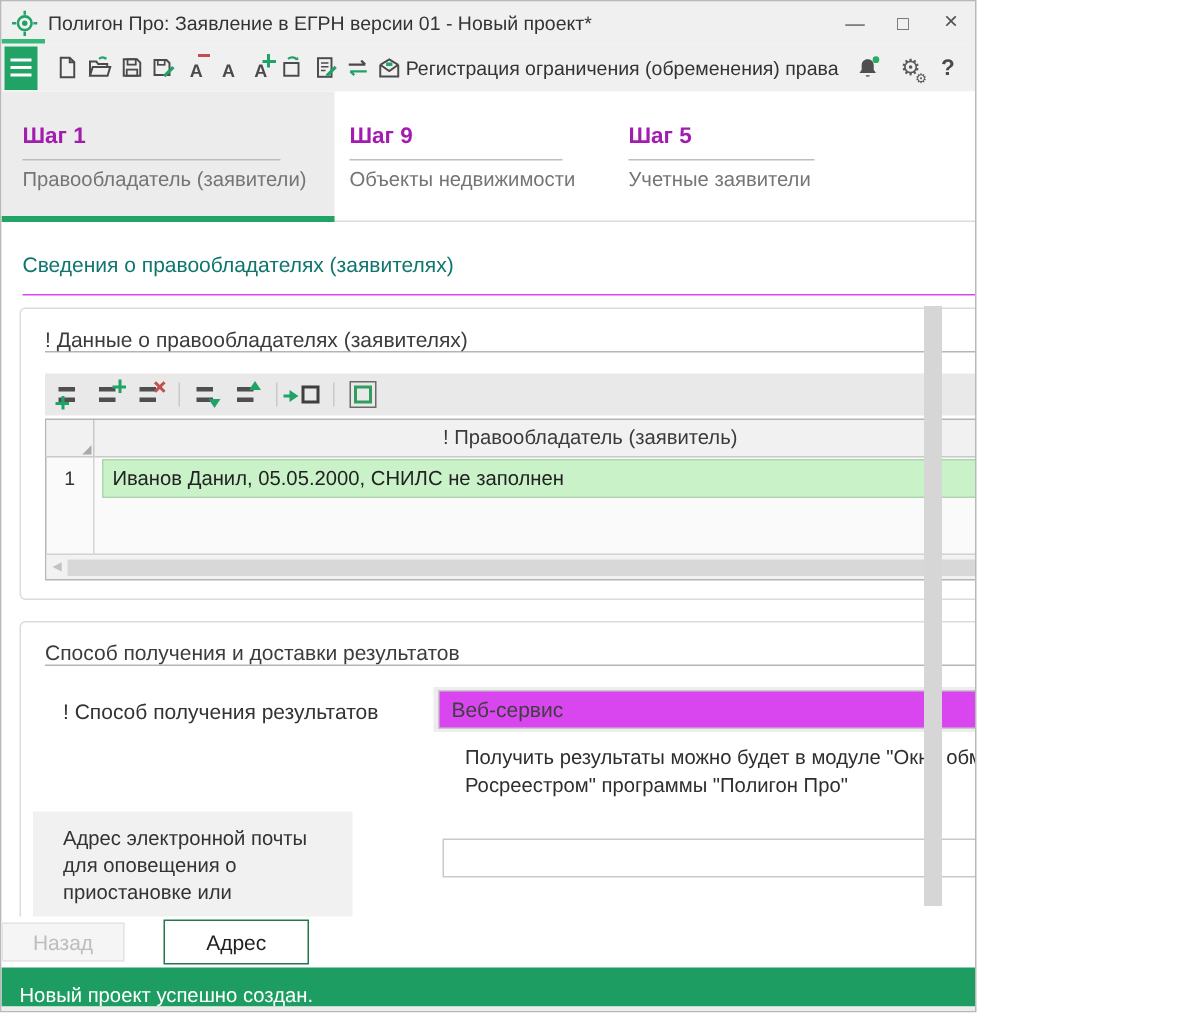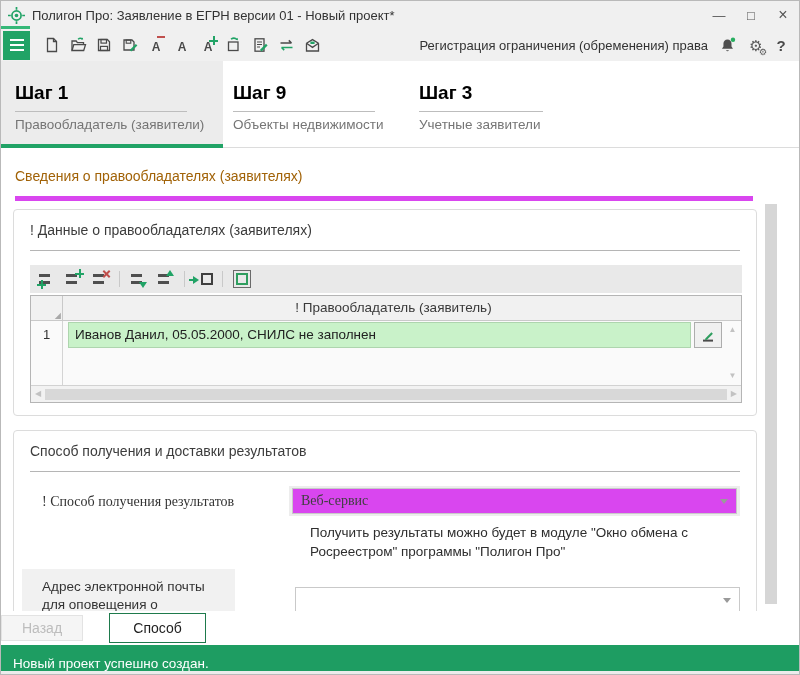--- a/index.html
+++ b/index.html
@@ -1,17 +1,17 @@
 <!DOCTYPE html>
 <html><head>
 <meta charset="utf-8">
 <style>
   * { box-sizing: border-box; margin: 0; padding: 0; }
   body { font-family: "Liberation Sans", "DejaVu Sans", sans-serif; background:#fff; }
-  .window { width:800px; height:675px; border:1px solid #b9b9b9; display:flex; flex-direction:column; overflow:hidden; background:#fff; }
+  .window { width:651px; height:675px; border:1px solid #b9b9b9; display:flex; flex-direction:column; overflow:hidden; background:#fff; }
 
   
   .titlebar { height:28px; background:#f0f0f0; display:flex; align-items:center; padding:0 0 0 7px; position:relative; flex:0 0 auto; }
   .app-icon { width:17px; height:17px; margin-right:7px; display:flex; }
   .title-text { font-size:13px; color:#333; flex:1; white-space:nowrap; overflow:hidden; }
   .win-controls { display:flex; height:100%; }
   .win-btn { width:32px; display:flex; align-items:center; justify-content:center; color:#555; font-size:13px; cursor:default; }
   .win-btn.close { font-size:16px; }
   .menu-accent { position:absolute; left:0; bottom:0; width:29px; height:3px; background:#35b878; }
 
@@ -36,30 +36,30 @@
 
   
   .tabstrip { height:87px; background:#fff; display:flex; position:relative; flex:0 0 auto; }
   .tabstrip::after { content:''; position:absolute; left:0; right:0; bottom:0; height:1px; background:#dcdcdc; }
   .tab { position:relative; padding-top:21px; height:100%; }
   .tab.active { background:#ececec; }
   .tab.active::after { content:''; position:absolute; left:0; right:0; bottom:0; height:4px; background:#21a366; z-index:2; }
   .tab1 { width:222px; padding-left:14px; padding-right:36px; }
   .tab2 { width:186px; padding-left:10px; padding-right:34px; }
   .tab3 { width:180px; padding-left:10px; padding-right:46px; }
-  .tab-step { font-size:19px; font-weight:bold; color:#000000; }
+  .tab-step { font-size:15px; font-weight:bold; color:#a21caf; }
   .tab-rule { height:1px; background:#bdbdbd; margin:7px 0 5px; }
   .tab-sub { font-size:13.5px; color:#757575; white-space:nowrap; }
 
   
   .content { height:463px; background:#fff; overflow:hidden; position:relative; flex:0 0 auto; }
-  .page-heading { margin:20px 14px 0; width:738px; font-size:14px; color:#a16207; padding-bottom:12px; border-bottom:5px solid #d946ef; }
+  .page-heading { margin:20px 14px 0; width:738px; font-size:14px; color:#0f766e; padding-bottom:12px; border-bottom:1px solid #d946ef; }
   .section { width:744px; margin:8px 0 0 12px; border:1px solid #dcdcdc; border-radius:4px; padding:12px 16px; background:#fff; }
   .section.sec2 { margin-top:14px; height:300px; }
-  .sec-title { font-size:14px; color:#3c3c3c; padding-bottom:12px; border-bottom:1px solid #b5b5b5; }
+  .sec-title { font-size:14px; color:#3c3c3c; padding-bottom:0; border-bottom:1px solid #b5b5b5; }
 
   
   .grid-toolbar { margin-top:14px; width:712px; height:28px; background:#e9e9e9; display:flex; align-items:center; padding:0 4px; gap:2px; }
   .g-btn { width:25px; height:22px; position:relative; display:flex; align-items:center; justify-content:center; }
   .bars { width:11px; height:12px; position:relative; margin-right:4px; }
   .bars::before, .bars::after { content:''; position:absolute; left:0; width:11px; height:3px; background:#4f4f4f; }
   .bars::before { top:1px; } .bars::after { top:8px; }
   .acc { position:absolute; }
   .acc-plus { width:9px; height:9px; }
   .acc-plus::before { content:''; position:absolute; top:3.5px; left:0; width:9px; height:2px; background:#21a366; }
@@ -90,21 +90,21 @@
   .g-row { display:flex; height:26px; }
   .g-cell { flex:1; background:#c9f2c9; border:1px solid #aed5ae; font-size:13.5px; color:#222; padding:0 6px; line-height:24px; white-space:nowrap; overflow:hidden; }
   .g-editbtn { width:28px; margin-left:3px; background:#f0f0f0; border:1px solid #adadad; display:flex; align-items:center; justify-content:center; }
   .g-vscroll { width:17px; display:flex; flex-direction:column; align-items:center; justify-content:space-between; padding:5px 0; }
   .scroll-glyph { font-size:8px; color:#c2c2c2; line-height:8px; }
   .g-hscroll { height:17px; border-top:1px solid #d2d2d2; background:#f2f2f2; display:flex; align-items:center; padding:0 4px; gap:4px; }
   .h-thumb { flex:1; height:11px; background:#d8d8d8; }
 
   
   .form-row { display:flex; }
-  .row1 { margin-top:14px;font-family:Liberation Serif, serif; }
+  .row1 { margin-top:14px; }
   .f-label { width:274px; padding:8px 6px 0 12px; font-size:14px; color:#333; }
   .f-band { width:451px; background:#ededed; padding:2px 3px; }
   .select { height:26px; border:1px solid #c9c9c9; display:flex; align-items:center; padding:0 8px; font-size:14px; }
   .select.disabled { background:#d946ef; color:#3f3f3f; width:445px; }
   .select.empty { background:#fff; width:445px; margin-top:18px; }
   .chev { margin-left:auto; width:0; height:0; border-left:4px solid transparent; border-right:4px solid transparent; border-top:5px solid #9a9a9a; }
   .hint { margin:8px 0 0 280px; width:440px; font-size:13.5px; color:#2e2e2e; line-height:18.5px; }
   .row2 { margin-top:8px; }
   .f-label-block { margin-left:-8px; width:222px; margin-right:60px; background:#f1f1f1; padding:9px 10px 24px 20px; font-size:13.5px; color:#333; line-height:18px; }
   .content-scroll-thumb { position:absolute; right:22px; top:56px; width:12px; height:400px; background:#d6d6d6; }
@@ -241,21 +241,21 @@
       <div class="tab-step">Шаг 1</div>
       <div class="tab-rule"></div>
       <div class="tab-sub">Правообладатель (заявители)</div>
     </div>
     <div class="tab tab2">
       <div class="tab-step">Шаг 9</div>
       <div class="tab-rule"></div>
       <div class="tab-sub">Объекты недвижимости</div>
     </div>
     <div class="tab tab3">
-      <div class="tab-step">Шаг 3</div>
+      <div class="tab-step">Шаг 5</div>
       <div class="tab-rule"></div>
       <div class="tab-sub">Учетные заявители</div>
     </div>
   </div>
 
   <div class="content">
     <div class="page-heading">Сведения о правообладателях (заявителях)</div>
 
     <div class="section sec1">
       <div class="sec-title">! Данные о правообладателях (заявителях)</div>
@@ -354,21 +354,21 @@
           </div>
         </div>
       </div>
     </div>
 
     <div class="content-scroll-thumb"></div>
   </div>
 
   <div class="footer">
     <button class="btn-back">Назад</button>
-    <button class="btn-next">Способ</button>
+    <button class="btn-next">Адрес</button>
   </div>
 
   <div class="statusbar">
     <span>Новый проект успешно создан.</span>
   </div>
   <div class="window-edge"></div>
 
 </div>
 
 </body></html>

